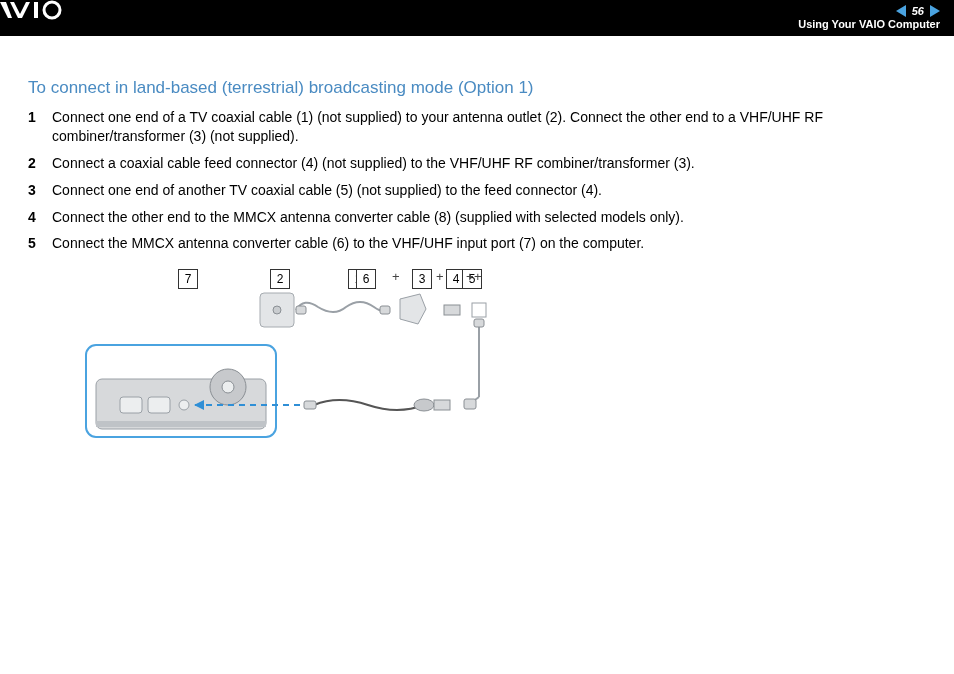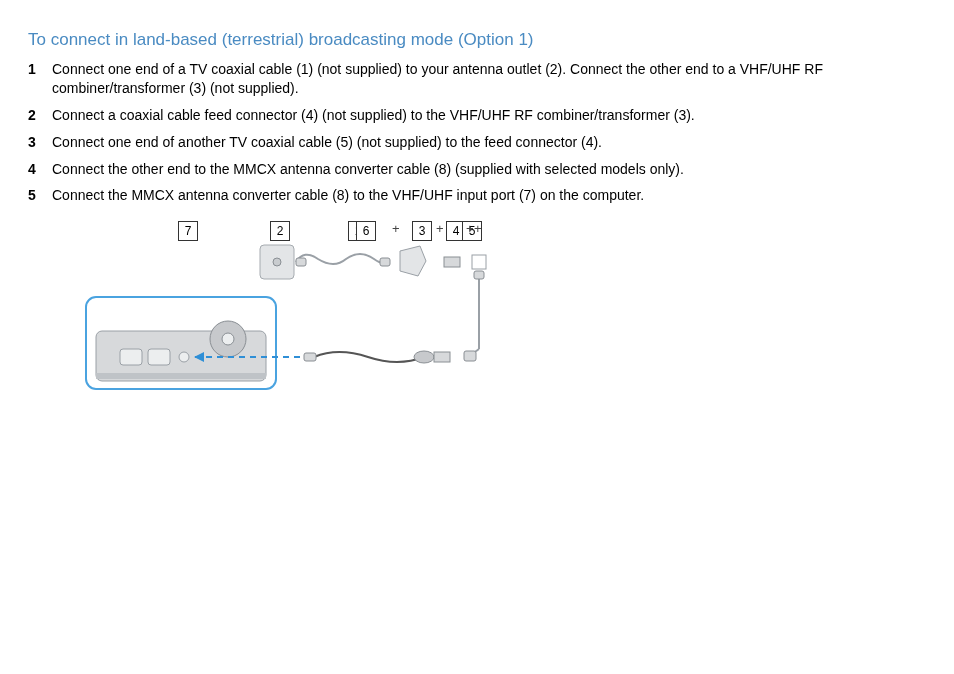--- a/index.html
+++ b/index.html
@@ -5,34 +5,54 @@
   body{margin:0;background:#fff;font-family:Arial,Helvetica,sans-serif;color:#000;font-size:14px}
   .page{width:954px;height:674px;position:relative;background:#fff}
   .header{background:#000;color:#fff;height:36px;display:flex;align-items:center;justify-content:space-between;padding:0 14px 0 18px}
   .logo{font-weight:bold;font-size:20px;letter-spacing:1px;font-style:italic}
   .hdr-right{display:flex;flex-direction:column;align-items:flex-end;font-size:11px;line-height:1.2}
   .pager{display:flex;align-items:center;gap:6px;font-weight:bold;font-style:italic}
   .arrow{width:0;height:0;border-top:6px solid transparent;border-bottom:6px solid transparent}
   .arrow.left{border-right:10px solid #4aa3e0}
   .arrow.right{border-left:10px solid #4aa3e0}
   .content{padding:26px 28px 0 28px}
-  h2{font-weight:normal;color:#4a8bc2;font-size:17px;margin:4px 0 10px 0}
+  h2{font-weight:normal;color:#4a8bc2;font-size:17px;margin:16px 0 10px 0}
   ol{padding-left:0;margin:0;list-style:none}
   li{display:flex;margin:0 0 8px 0;line-height:1.35}
   .num{font-weight:bold;min-width:24px}
   .txt{flex:1}
   .figure{margin:16px 0 0 50px;position:relative;width:470px;height:190px}
   .callout{position:absolute;width:18px;height:18px;border:1.2px solid #333;background:#fff;font-size:12px;text-align:center;line-height:18px;font-family:Arial}
   .plus{position:absolute;font-size:13px;color:#444}
   svg{position:absolute;left:0;top:0}
 </style>
 </head>
 <body>
 
 <div class="page">
+  <div class="header">
+    <div class="logo">
+      <svg width="92" height="20" viewBox="0 0 92 20">
+          <g fill="#fff">
+            <path d="M0 2 L8 18 L12 18 L6 2 Z"></path>
+            <path d="M10 2 L18 18 L22 18 L30 2 L26 2 L20 14 L14 2 Z"></path>
+            <rect x="34" y="2" width="4" height="16"></rect>
+            <circle cx="52" cy="10" r="8" fill="none" stroke="#fff" stroke-width="3"></circle>
+          </g>
+        </svg>
+    </div>
+    <div class="hdr-right">
+      <div class="pager">
+        <div class="arrow left"></div>
+        <span>56</span>
+        <div class="arrow right"></div>
+      </div>
+      <div style="font-weight:bold">Using Your VAIO Computer</div>
+    </div>
+  </div>
 
   <div class="content">
     <h2>To connect in land-based (terrestrial) broadcasting mode (Option 1)</h2>
     <ol>
       <li>
           <span class="num">1</span>
           <span class="txt">Connect one end of a TV coaxial cable (1) (not supplied) to your antenna outlet (2). Connect the other end to a VHF/UHF RF combiner/transformer (3) (not supplied).</span>
         </li>
       <li>
           <span class="num">2</span>
@@ -41,21 +61,21 @@
       <li>
           <span class="num">3</span>
           <span class="txt">Connect one end of another TV coaxial cable (5) (not supplied) to the feed connector (4).</span>
         </li>
       <li>
           <span class="num">4</span>
           <span class="txt">Connect the other end to the MMCX antenna converter cable (8) (supplied with selected models only).</span>
         </li>
       <li>
           <span class="num">5</span>
-          <span class="txt">Connect the MMCX antenna converter cable (8) to the VHF/UHF input port (7) on the computer.</span>
+          <span class="txt">Connect the MMCX antenna converter cable (6) to the VHF/UHF input port (7) on the computer.</span>
         </li>
     </ol>
 
     <div class="figure">
 
       <div class="callout" style="left:192px;top:0">2</div>
       <div class="callout" style="left:270px;top:0">1</div>
       <div class="callout" style="left:334px;top:0">3</div>
       <div class="callout" style="left:368px;top:0">4</div>
       <div class="callout" style="left:384px;top:80">5</div>

